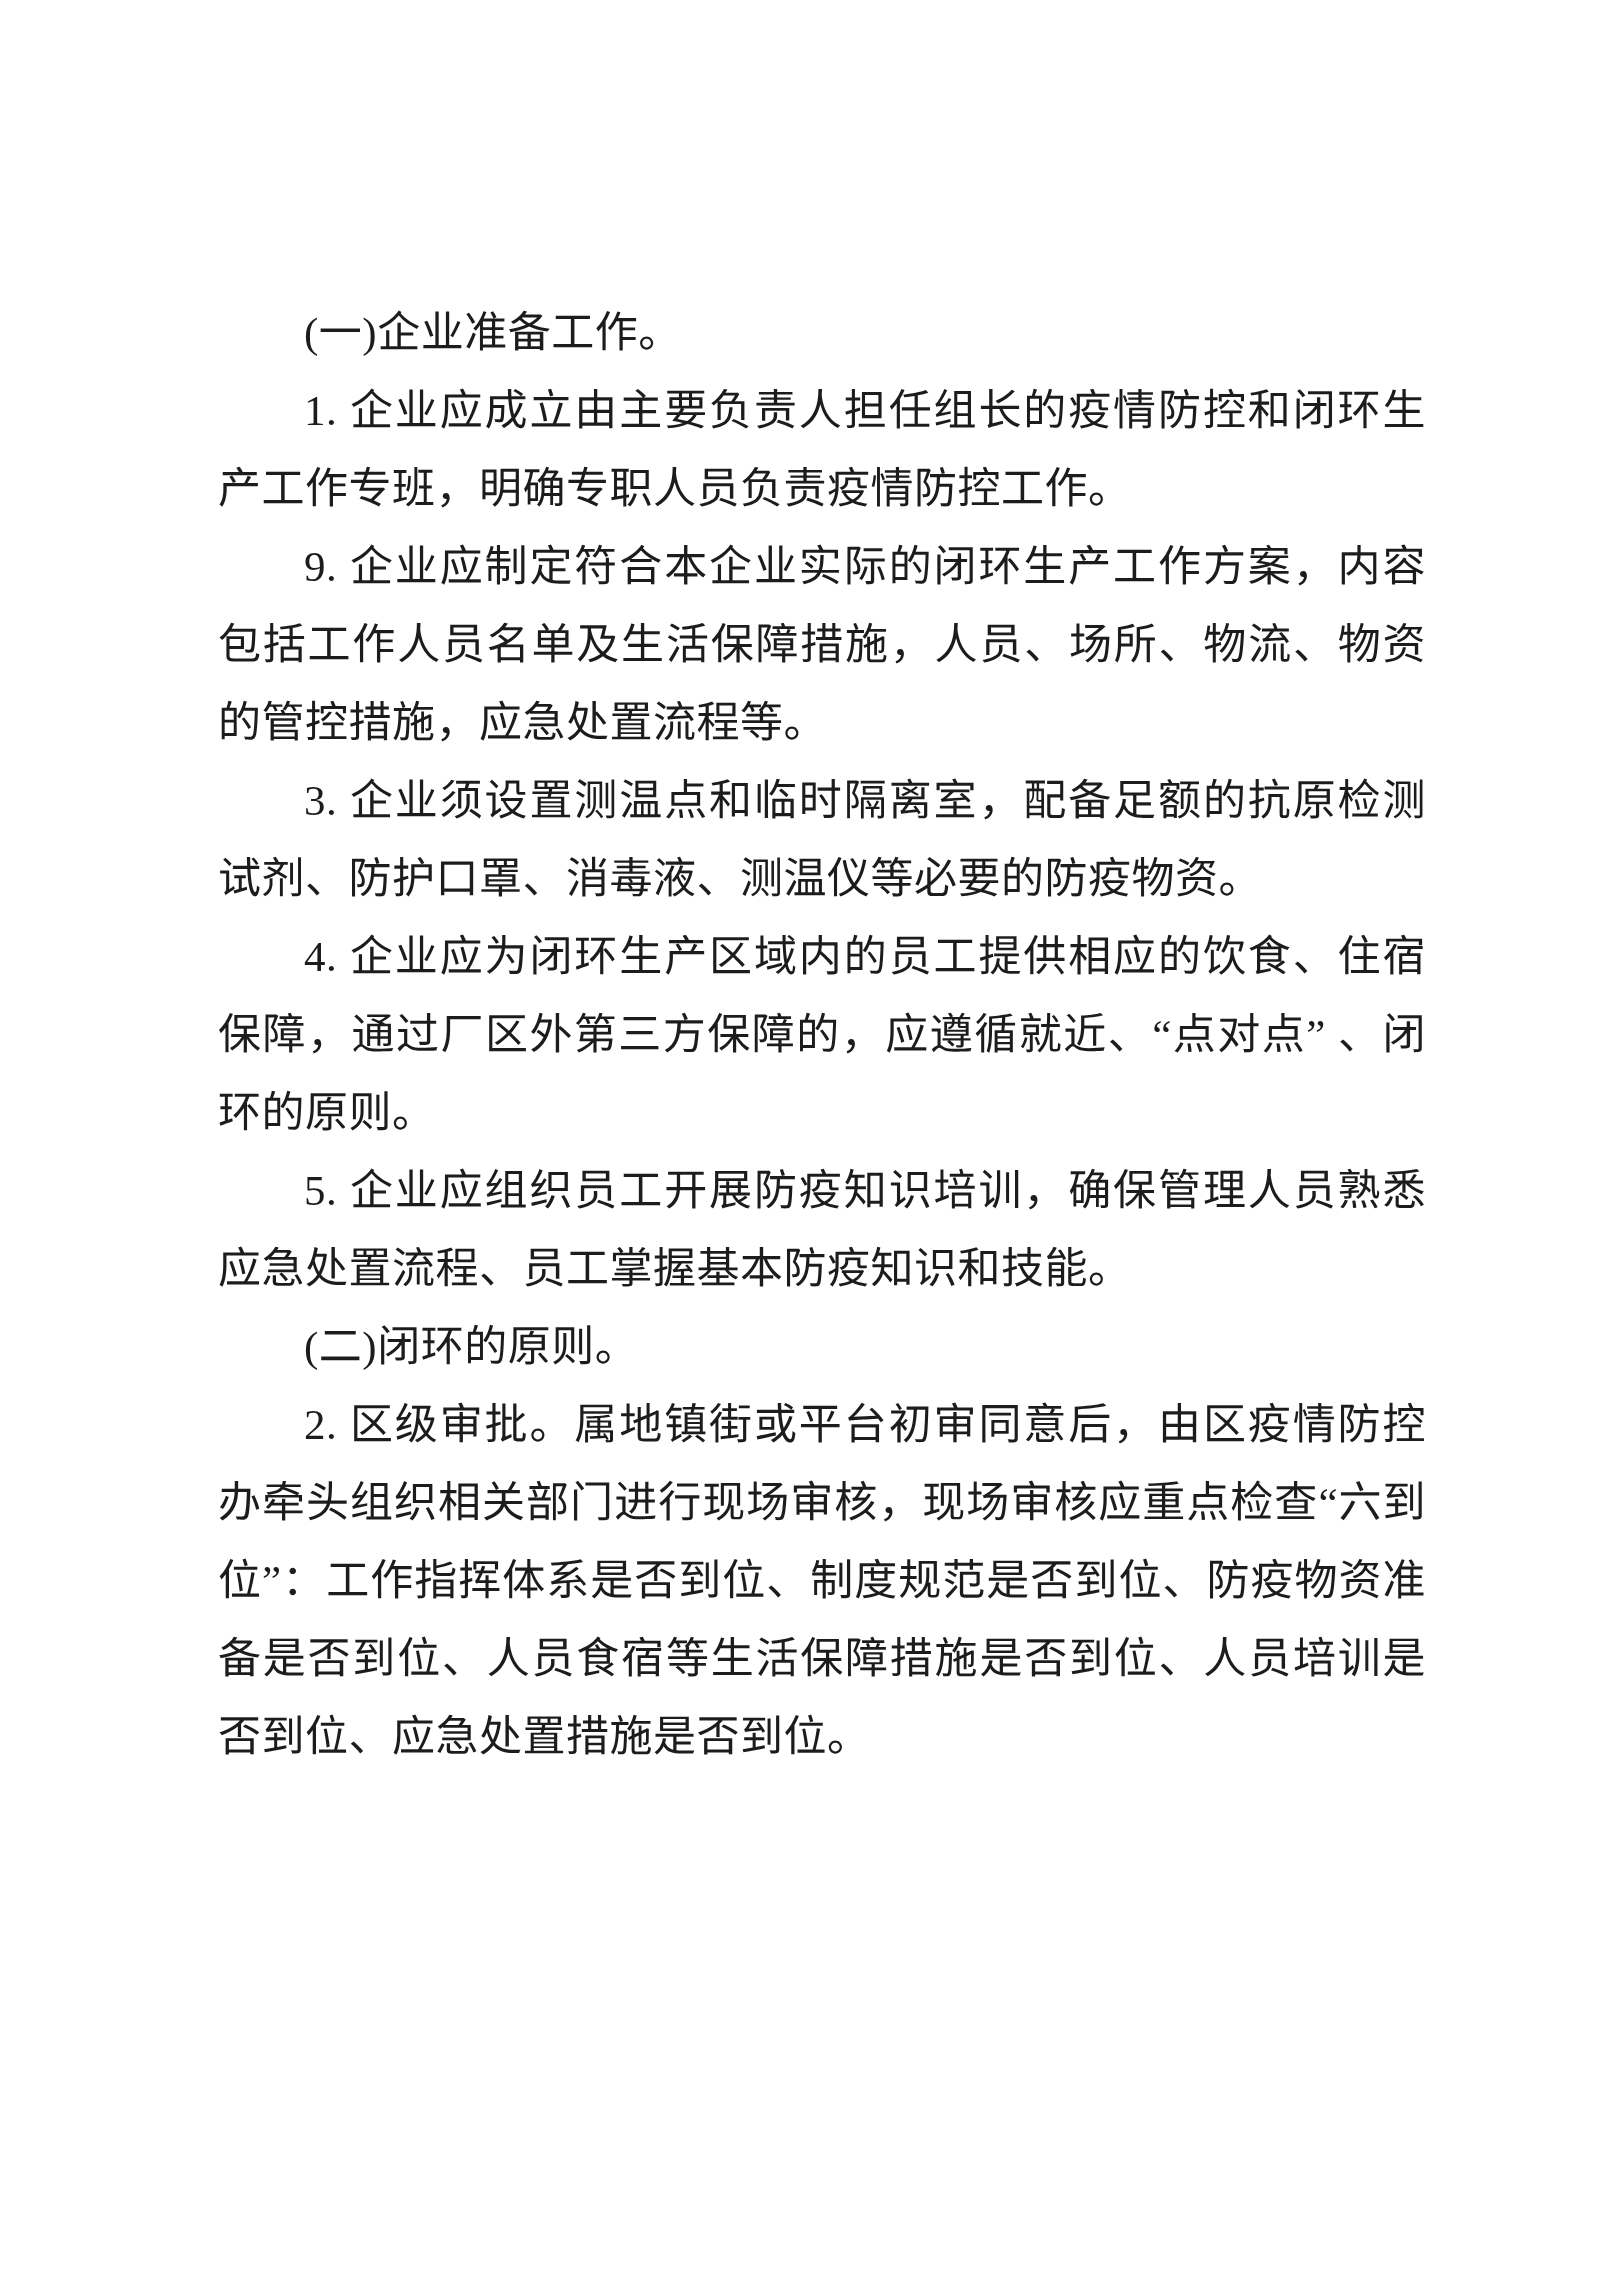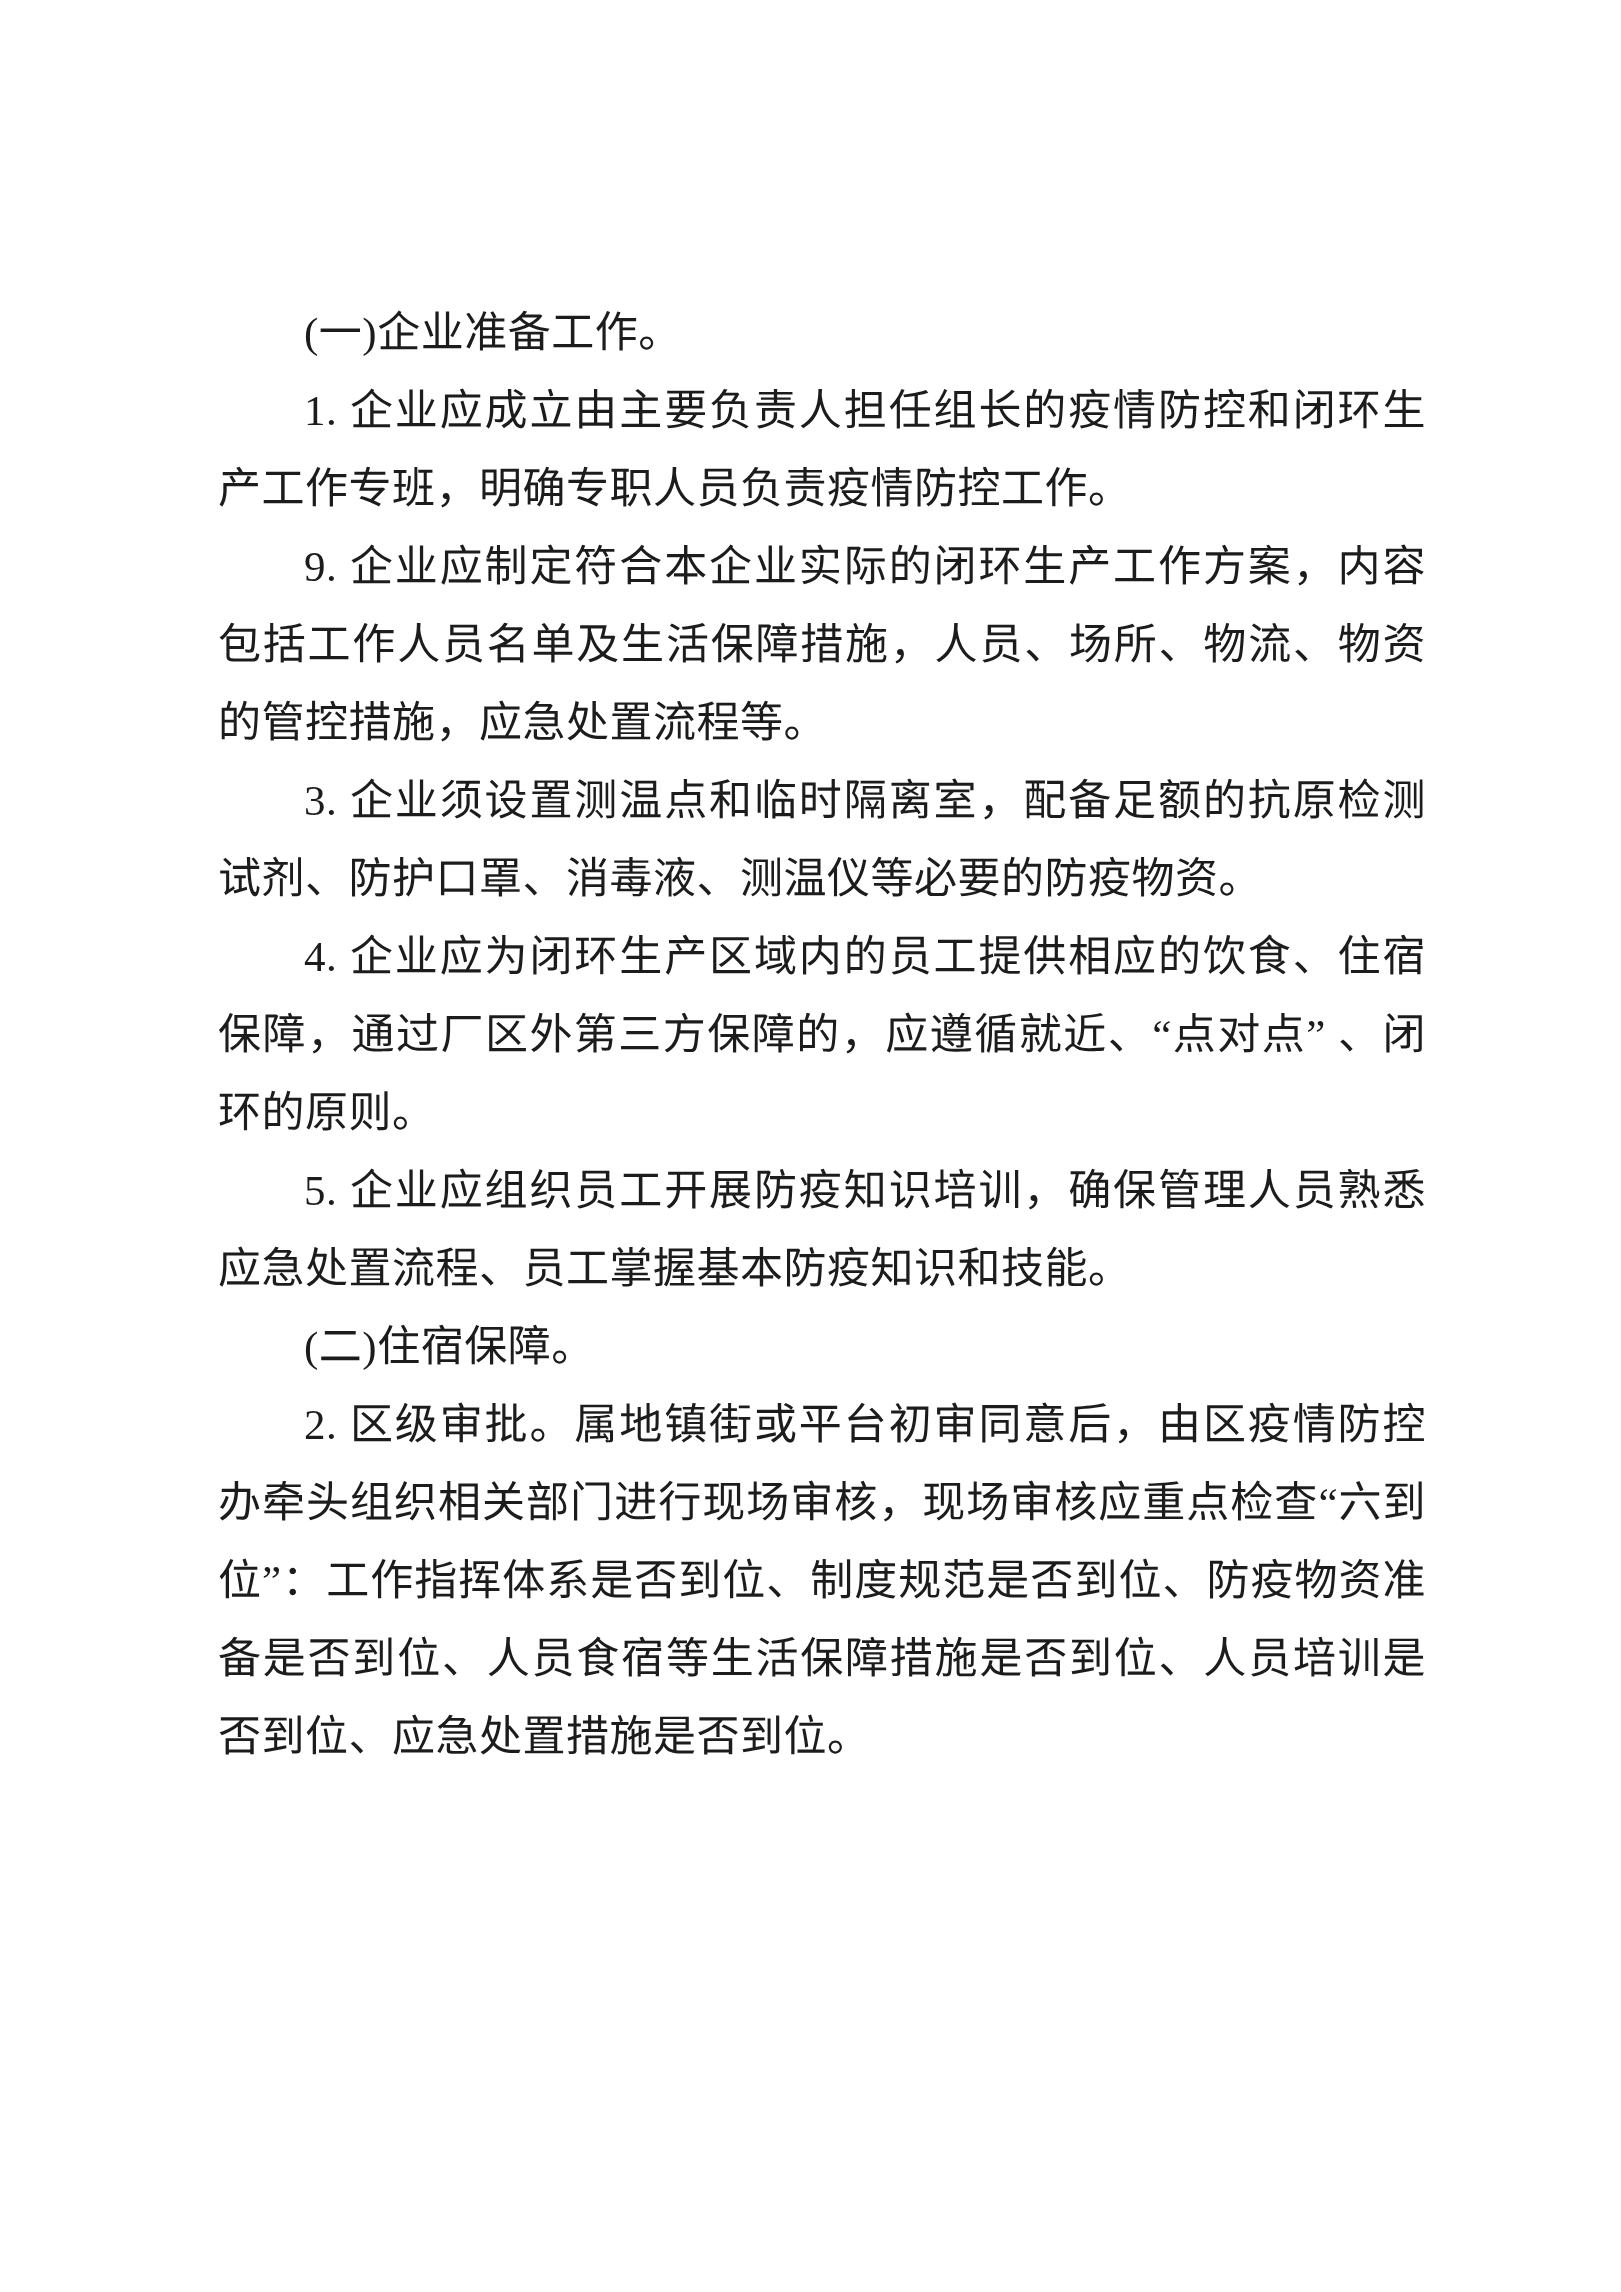--- a/index.html
+++ b/index.html
@@ -38,17 +38,17 @@
 <body>
 
 <div class="page">
   <div class="doc-body">
     <p>(一)企业准备工作。</p>
     <p>1. 企业应成立由主要负责人担任组长的疫情防控和闭环生产工作专班，明确专职人员负责疫情防控工作。</p>
     <p>9. 企业应制定符合本企业实际的闭环生产工作方案，内容包括工作人员名单及生活保障措施，人员、场所、物流、物资的管控措施，应急处置流程等。</p>
     <p>3. 企业须设置测温点和临时隔离室，配备足额的抗原检测试剂、防护口罩、消毒液、测温仪等必要的防疫物资。</p>
     <p>4. 企业应为闭环生产区域内的员工提供相应的饮食、住宿保障，通过厂区外第三方保障的，应遵循就近、“点对点” 、闭环的原则。</p>
     <p>5. 企业应组织员工开展防疫知识培训，确保管理人员熟悉应急处置流程、员工掌握基本防疫知识和技能。</p>
-    <p>(二)住宿保障。</p>
+    <p>(二)闭环的原则。</p>
     <p>2. 区级审批。属地镇街或平台初审同意后，由区疫情防控办牵头组织相关部门进行现场审核，现场审核应重点检查“六到位”：工作指挥体系是否到位、制度规范是否到位、防疫物资准备是否到位、人员食宿等生活保障措施是否到位、人员培训是否到位、应急处置措施是否到位。</p>
   </div>
 </div>
 
 
 </body></html>

